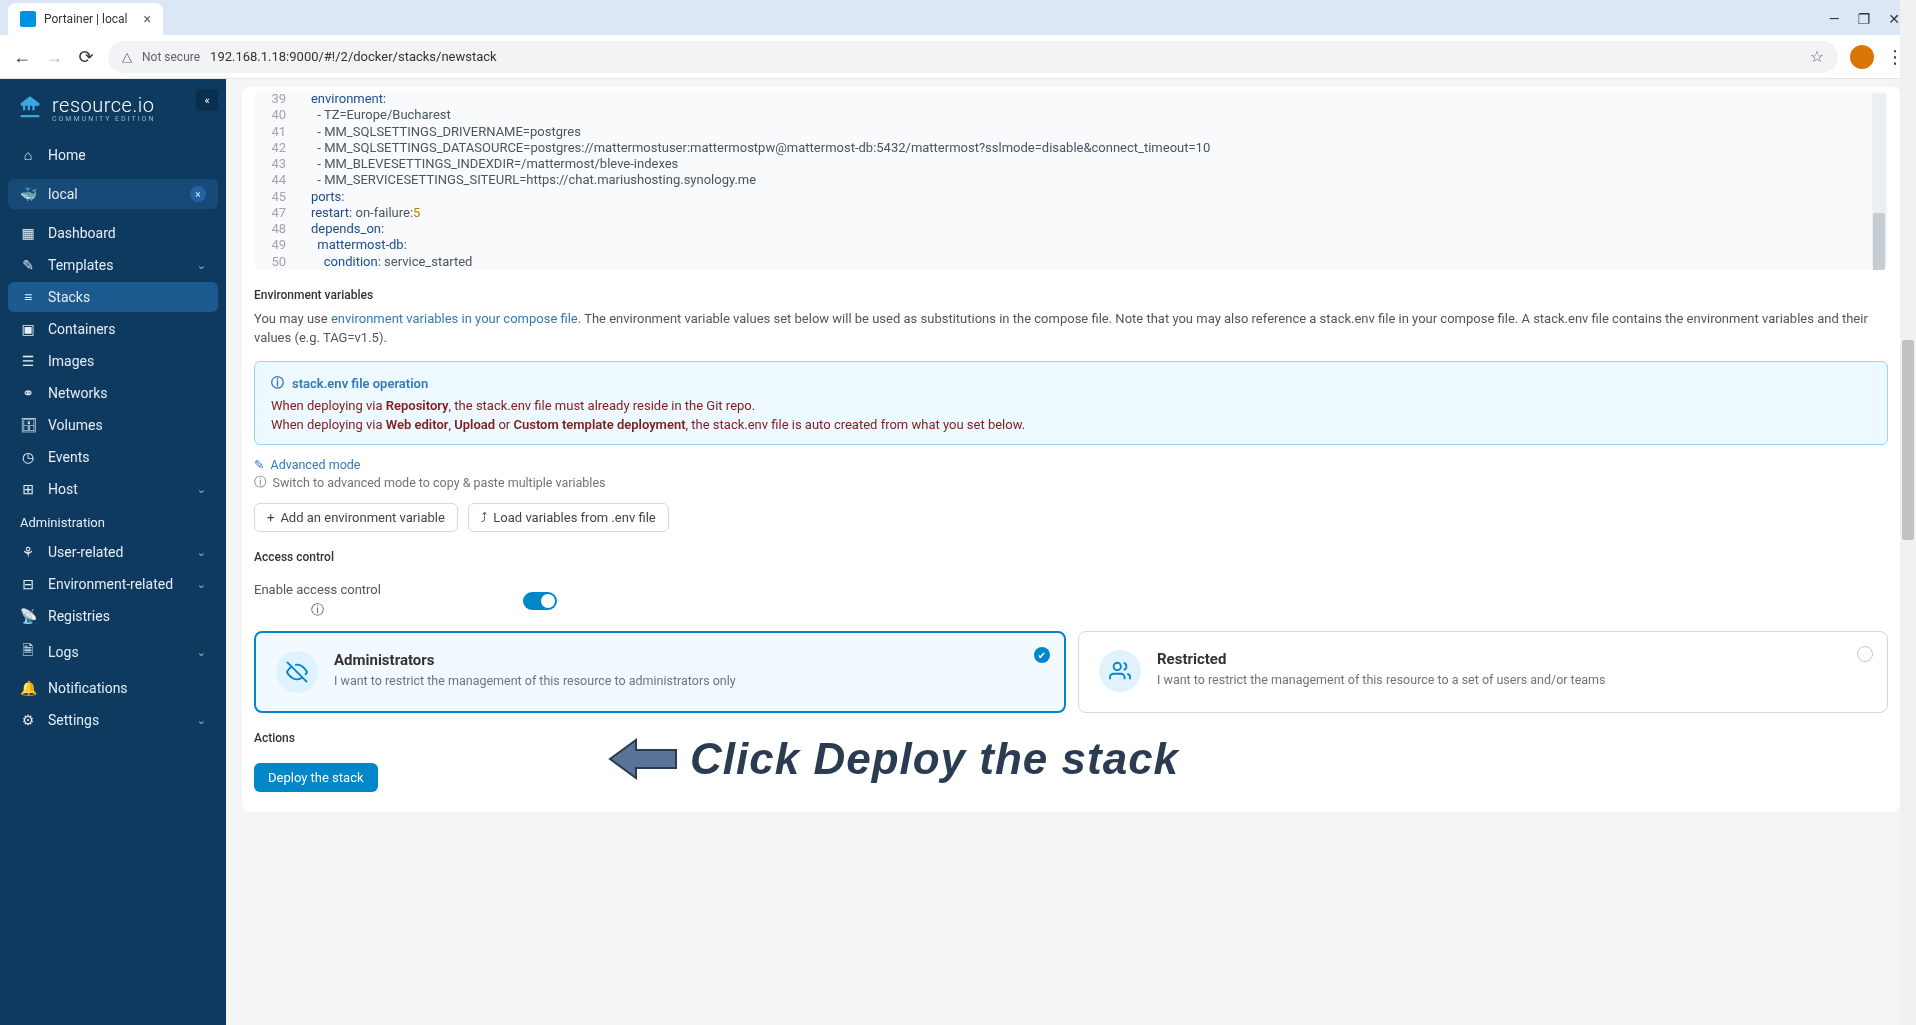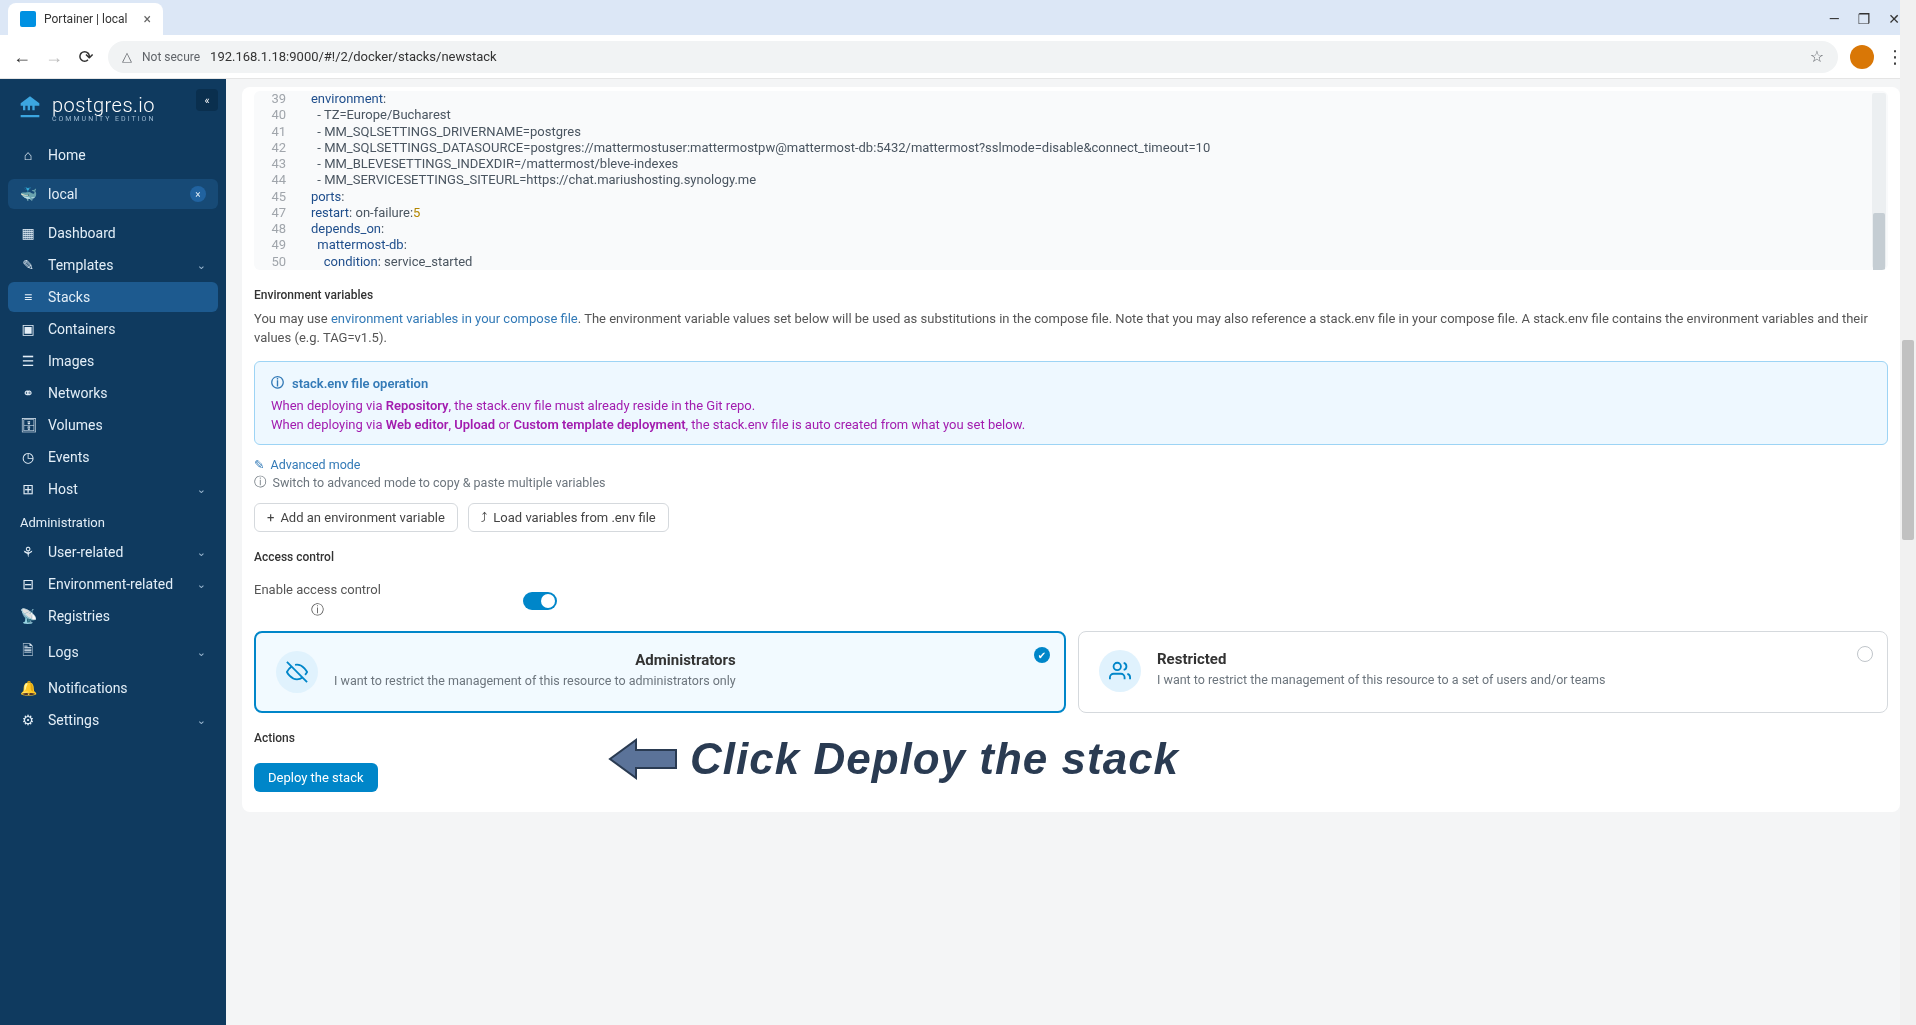--- a/index.html
+++ b/index.html
@@ -57,37 +57,37 @@
 .editor-scrollbar { position: absolute; right: 2px; top: 2px; bottom: 2px; width: 14px; background: #eceff1; border-radius: 2px; }
 .scroll-thumb { position: absolute; right: 1px; width: 12px; background: #c5cdd3; border-radius: 2px; }
 
 
 .section-title { font-size: 12px; font-weight: 500; color: #333; padding: 18px 0 8px 0; }
 .desc-text { font-size: 13px; color: #555; line-height: 1.45; }
 .link { color: #337ab7; }
 
 .info-box { background: #eef8ff; border: 1px solid #9dd4f5; border-radius: 6px; padding: 12px 16px; margin-top: 14px; }
 .info-box-title { color: #337ab7; font-size: 13px; font-weight: 600; display: flex; align-items: center; gap: 8px; margin-bottom: 6px; }
-.info-box-line { font-size: 13px; color: #a21caf; margin-top: 4px; }
+.info-box-line { font-size: 13px; color: #7f1d1d; margin-top: 4px; }
 .info-box-line strong { font-weight: 600; }
 
 .adv-mode { display: flex; align-items: center; gap: 6px; color: #337ab7; font-size: 12.5px; margin-top: 12px; cursor: pointer; }
 .adv-hint { display: flex; align-items: center; gap: 6px; color: #6c757d; font-size: 12.5px; margin-top: 2px; }
 
 .btn-row { display: flex; gap: 10px; margin-top: 12px; }
 .btn-outline { background: #fff; border: 1px solid #d5d9dd; border-radius: 6px; padding: 6px 12px; font-size: 13px; color: #444; display: flex; align-items: center; gap: 6px; cursor: pointer; }
 
 .toggle-row { display: flex; align-items: center; gap: 12px; margin-top: 10px; }
 .toggle-label { font-size: 13px; color: #555; display: flex; align-items: center; gap: 4px; flex-direction: column; }
 .toggle { width: 34px; height: 18px; background: #0086c9; border-radius: 10px; position: relative; cursor: pointer; margin-left: 130px; }
 .toggle-knob { position: absolute; right: 2px; top: 2px; width: 14px; height: 14px; background: #fff; border-radius: 50%; }
 
 .access-cards { display: flex; gap: 12px; margin-top: 12px; }
 .access-card { flex: 1; border: 1px solid #d5d9dd; border-radius: 8px; padding: 18px 20px; display: flex; gap: 16px; position: relative; cursor: pointer; }
-.access-card.selected { border: 2px solid #0086c9; background: #f2faff; text-align: right; }
+.access-card.selected { border: 2px solid #0086c9; background: #f2faff; }
 .access-icon-wrap { width: 42px; height: 42px; border-radius: 50%; background: #e0f2fd; display: flex; align-items: center; justify-content: center; color: #0086c9; font-size: 20px; }
 .access-card-title { font-size: 15px; font-weight: 700; color: #333; }
 .access-card-desc { font-size: 12.5px; color: #6c757d; margin-top: 4px; }
 .radio-check { position: absolute; right: 14px; top: 14px; width: 16px; height: 16px; border-radius: 50%; }
 .radio-check.checked { background: #0086c9; color: #fff; display: flex; align-items: center; justify-content: center; font-size: 10px; }
 .radio-check.unchecked { border: 1.5px solid #c0c5ca; }
 
 .deploy-btn { background: #0086c9; color: #fff; border: none; border-radius: 6px; padding: 7px 14px; font-size: 13px; cursor: pointer; margin-top: 10px; }
 
 
@@ -129,21 +129,21 @@
 
 <div class="app">
 
   <div class="sidebar">
     <div class="collapse-btn">«</div>
     <div class="logo-row">
       <svg class="logo-mark" viewBox="0 0 24 24">
           <path fill="#3ca6e0" d="M4 20h16v-2H4v2zm8-18L4 8v2h16V8l-8-6zm-6 12h2v-4H6v4zm4 0h2v-4h-2v4zm4 0h2v-4h-2v4z"></path>
         </svg>
       <div>
-        <div class="logo-text">postgres.io</div>
+        <div class="logo-text">resource.io</div>
         <div class="logo-sub">COMMUNITY EDITION</div>
       </div>
     </div>
 
     <div class="sb-item">
       <span class="sb-icon">⌂</span>
       <span>Home</span>
     </div>
 
     <div class="sb-item env">

